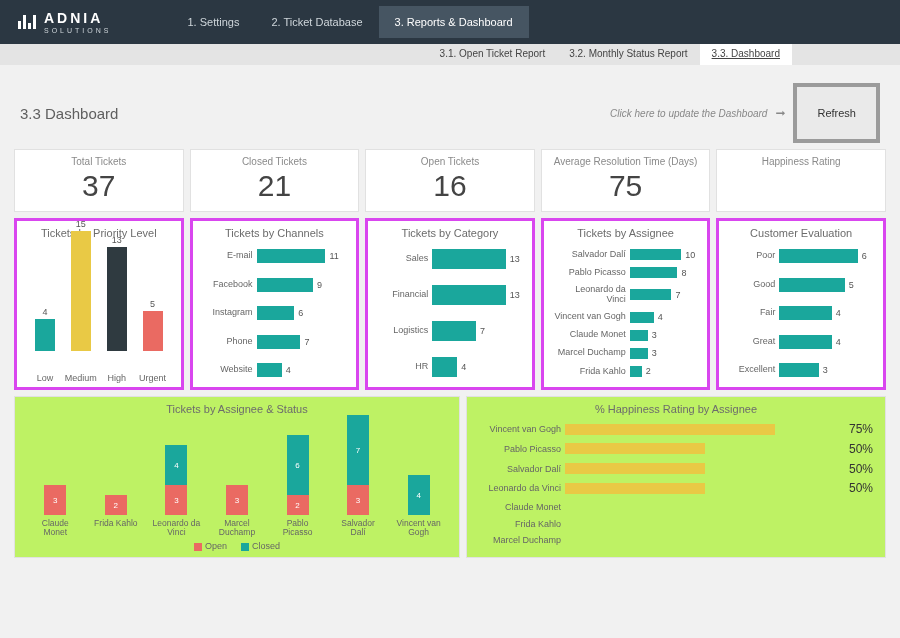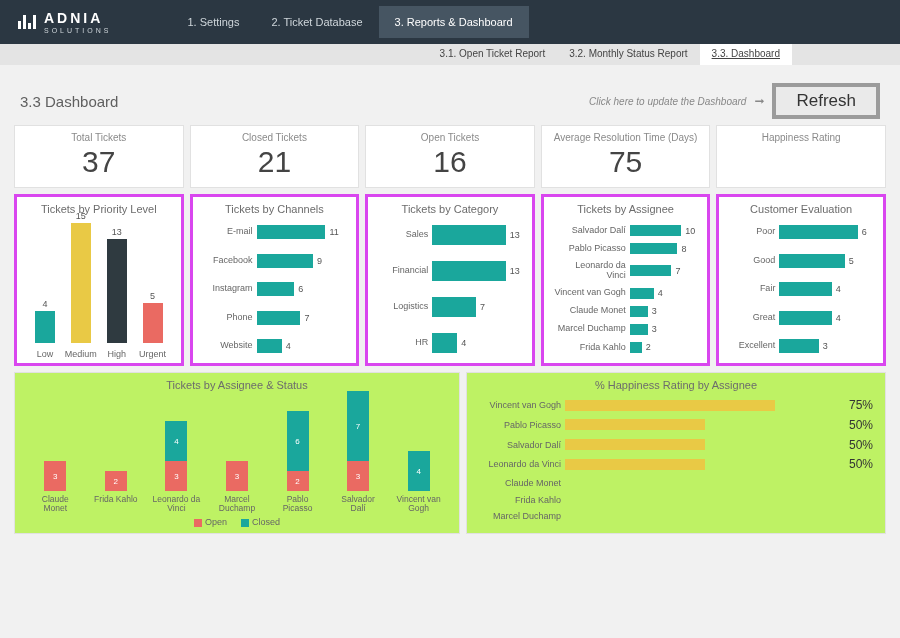--- a/index.html
+++ b/index.html
@@ -14,33 +14,33 @@
   .topnav .tab{color:#cfd6db;padding:10px 16px;font-size:11px;white-space:nowrap;}
   .topnav .tab.active{background:#465562;color:#fff;}
   .subbar{background:#e4e4e4;height:21px;display:flex;justify-content:flex-end;align-items:stretch;padding-right:108px;font-size:10px;}
   .subbar .stab{padding:4px 12px;color:#444;}
   .subbar .stab.active{background:#fff;text-decoration:underline;}
   .headerrow{display:flex;align-items:center;justify-content:space-between;padding:18px 20px 6px 20px;}
   .pagetitle{font-size:15px;color:#5f5f5f;}
   .refreshwrap{display:flex;align-items:center;font-size:10px;}
   .hint{color:#888;font-style:italic;margin-right:8px;}
   .arrow{color:#888;margin-right:8px;font-size:12px;}
-  .btn{border:4px solid #9b9b9b;background:#eaeaea;padding:4px 20px;font-size:17px;color:#333;}
+  .btn{border:4px solid #9b9b9b;background:#eaeaea;padding:20px 20px;font-size:11px;color:#333;}
   .cards{display:flex;gap:6px;padding:0 14px;}
   .card{flex:1;background:#fff;border:1px solid #e1e1e1;text-align:center;padding:6px 4px 8px;}
   .card .lbl{color:#8a8a8a;font-size:10px;margin-bottom:2px;}
   .card .val{font-size:30px;color:#444;}
   .row2{display:flex;gap:6px;padding:6px 14px 0;}
   .panel{flex:1;background:#fff;border:3px solid #d946ef;padding:6px 8px 4px;display:flex;flex-direction:column;}
   .ptitle{text-align:center;color:#6c6c6c;font-size:11px;margin-bottom:4px;}
   .vbars{display:flex;align-items:flex-end;justify-content:space-around;height:140px;padding:0 2px;}
   .vbar-col{display:flex;flex-direction:column;align-items:center;width:30px;}
   .vbar-col .dlabel{font-size:9px;color:#555;margin-bottom:2px;}
   .vbar-col .bar{width:20px;}
-  .vbar-col .cat{font-size:9px;color:#666;text-align:right;margin-top:6px;}
+  .vbar-col .cat{font-size:9px;color:#666;text-align:right;margin-top:22px;}
   .hbars{display:flex;flex-direction:column;justify-content:space-between;flex:1;padding:4px 4px 4px 2px;}
   .hrow{display:flex;align-items:center;margin:2px 0;}
   .hrow .hlabel{flex:0 0 52px;text-align:right;font-size:9px;color:#666;padding-right:4px;line-height:1.1;}
   .hrow .hbarwrap{flex:1;display:flex;align-items:center;}
   .hrow .hbar{height:12px;background:#1aa79c;}
   .hrow .hval{font-size:9px;color:#555;margin-left:4px;}
   .row3{display:flex;gap:6px;padding:6px 14px 0;}
   .wide{background:#bef264;border:1px solid #e1e1e1;padding:6px 8px;display:flex;flex-direction:column;}
   .stacked{display:flex;align-items:flex-end;justify-content:space-around;height:120px;padding:0 2px;}
   .stcol{display:flex;flex-direction:column;align-items:center;width:50px;}

